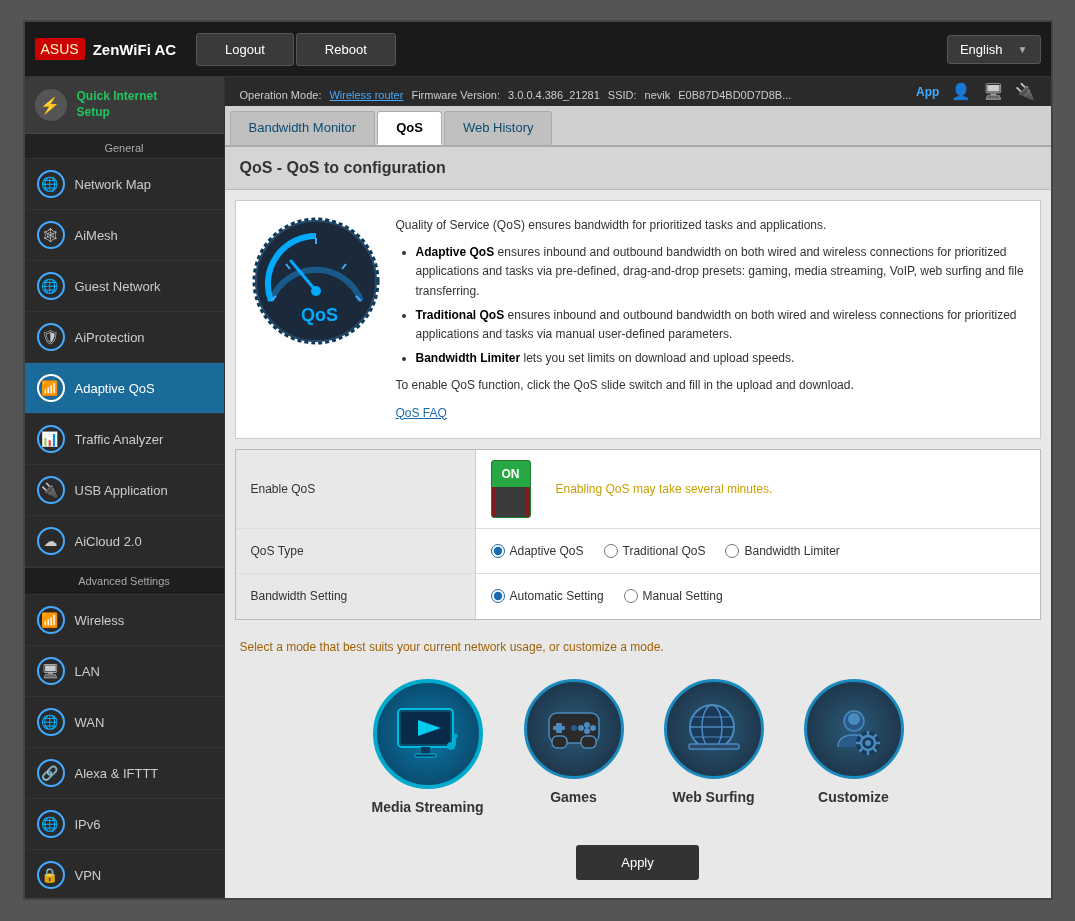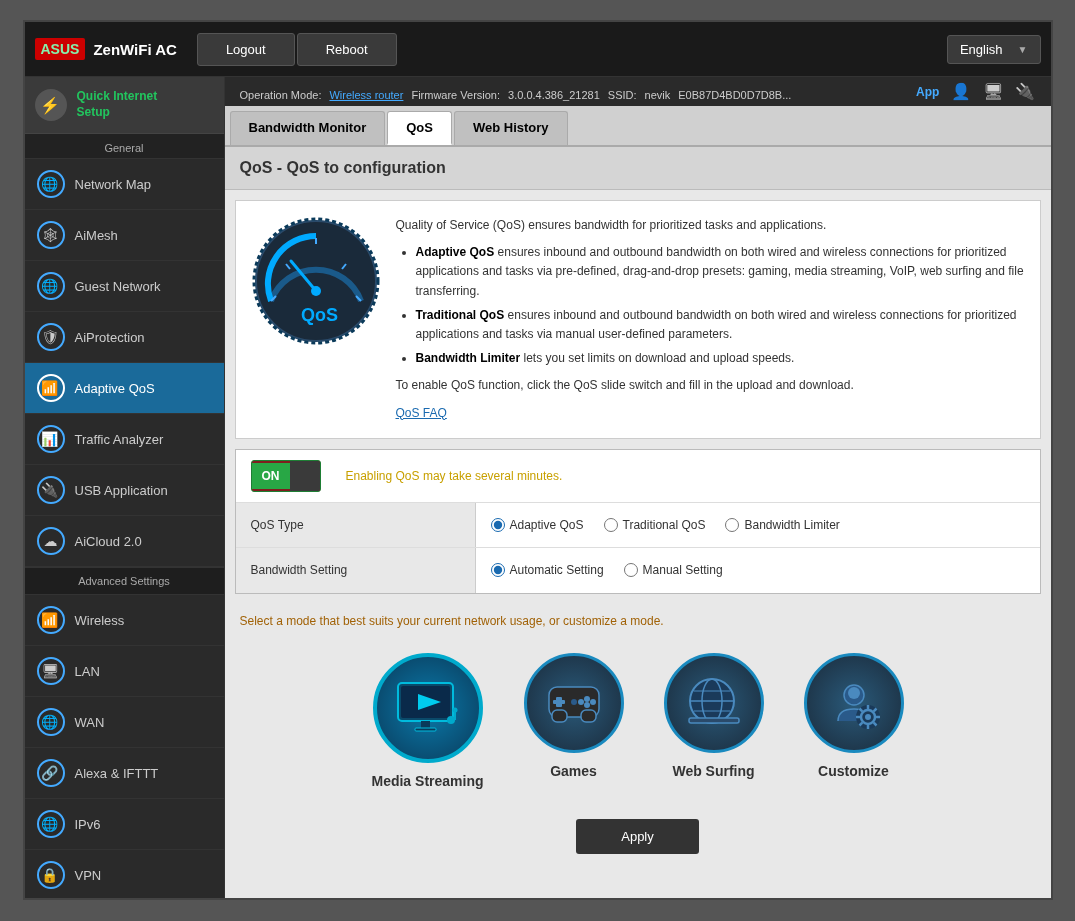--- a/index.html
+++ b/index.html
@@ -25,22 +25,22 @@
       padding: 0 10px;
       border-bottom: 1px solid #333;
     }
     .logo-area {
       display: flex;
       align-items: center;
       gap: 8px;
       margin-right: 20px;
     }
     .asus-logo {
-      color: #86efac;
-      font-weight: bold;
+      color: #fef9c3;
+      font-weight: normal;
       font-size: 14px;
       background: #c00;
       padding: 3px 6px;
       border-radius: 2px;
     }
     .product-name {
       color: #fff;
       font-size: 15px;
       font-weight: bold;
     }
@@ -176,27 +176,26 @@
       background: #d0d0d0;
       display: flex;
       border-bottom: 2px solid #aaa;
       padding-top: 5px;
       padding-left: 5px;
     }
     .tab {
       padding: 8px 18px;
       cursor: pointer;
       font-size: 13px;
-      color: #000000;
+      color: #0c4a6e;
       background: #c0c0c0;
       border: 1px solid #aaa;
       border-bottom: none;
       border-radius: 3px 3px 0 0;
       margin-right: 2px;
-      font-weight: bold;
     }
     .tab.active { background: #fff; color: #000; font-weight: bold; border-bottom: 2px solid #fff; }
 
     
     .page-content {
       flex: 1;
       overflow-y: auto;
       padding: 0;
       background: #e8e8e8;
     }
@@ -267,20 +266,21 @@
 
     
     .toggle-switch {
       display: flex;
       align-items: center;
       background: #7f1d1d;
       border-radius: 3px;
       overflow: hidden;
       cursor: pointer;
       border: 1px solid #1e7e34;
+      flex-direction: column;
     }
     .toggle-on {
       background: #28a745;
       color: #fff;
       padding: 6px 10px;
       font-size: 12px;
       font-weight: bold;
     }
     .toggle-off-part {
       background: #3a3a3a;
@@ -507,20 +507,21 @@
               </li>
             </ul>
             <p>To enable QoS function, click the QoS slide switch and fill in the upload and download.</p>
             <a class="qos-faq">QoS FAQ</a>
           </div>
         </div>
 
         <div class="settings-table">
 
           <div class="settings-row">
+            <div class="settings-label">Enable QoS</div>
             <div class="settings-value">
               <div class="toggle-switch">
                 <span class="toggle-on">ON</span>
                 <div class="toggle-off-part"></div>
               </div>
               <span class="toggle-warning">Enabling QoS may take several minutes.</span>
             </div>
           </div>
 
           <div class="settings-row">

